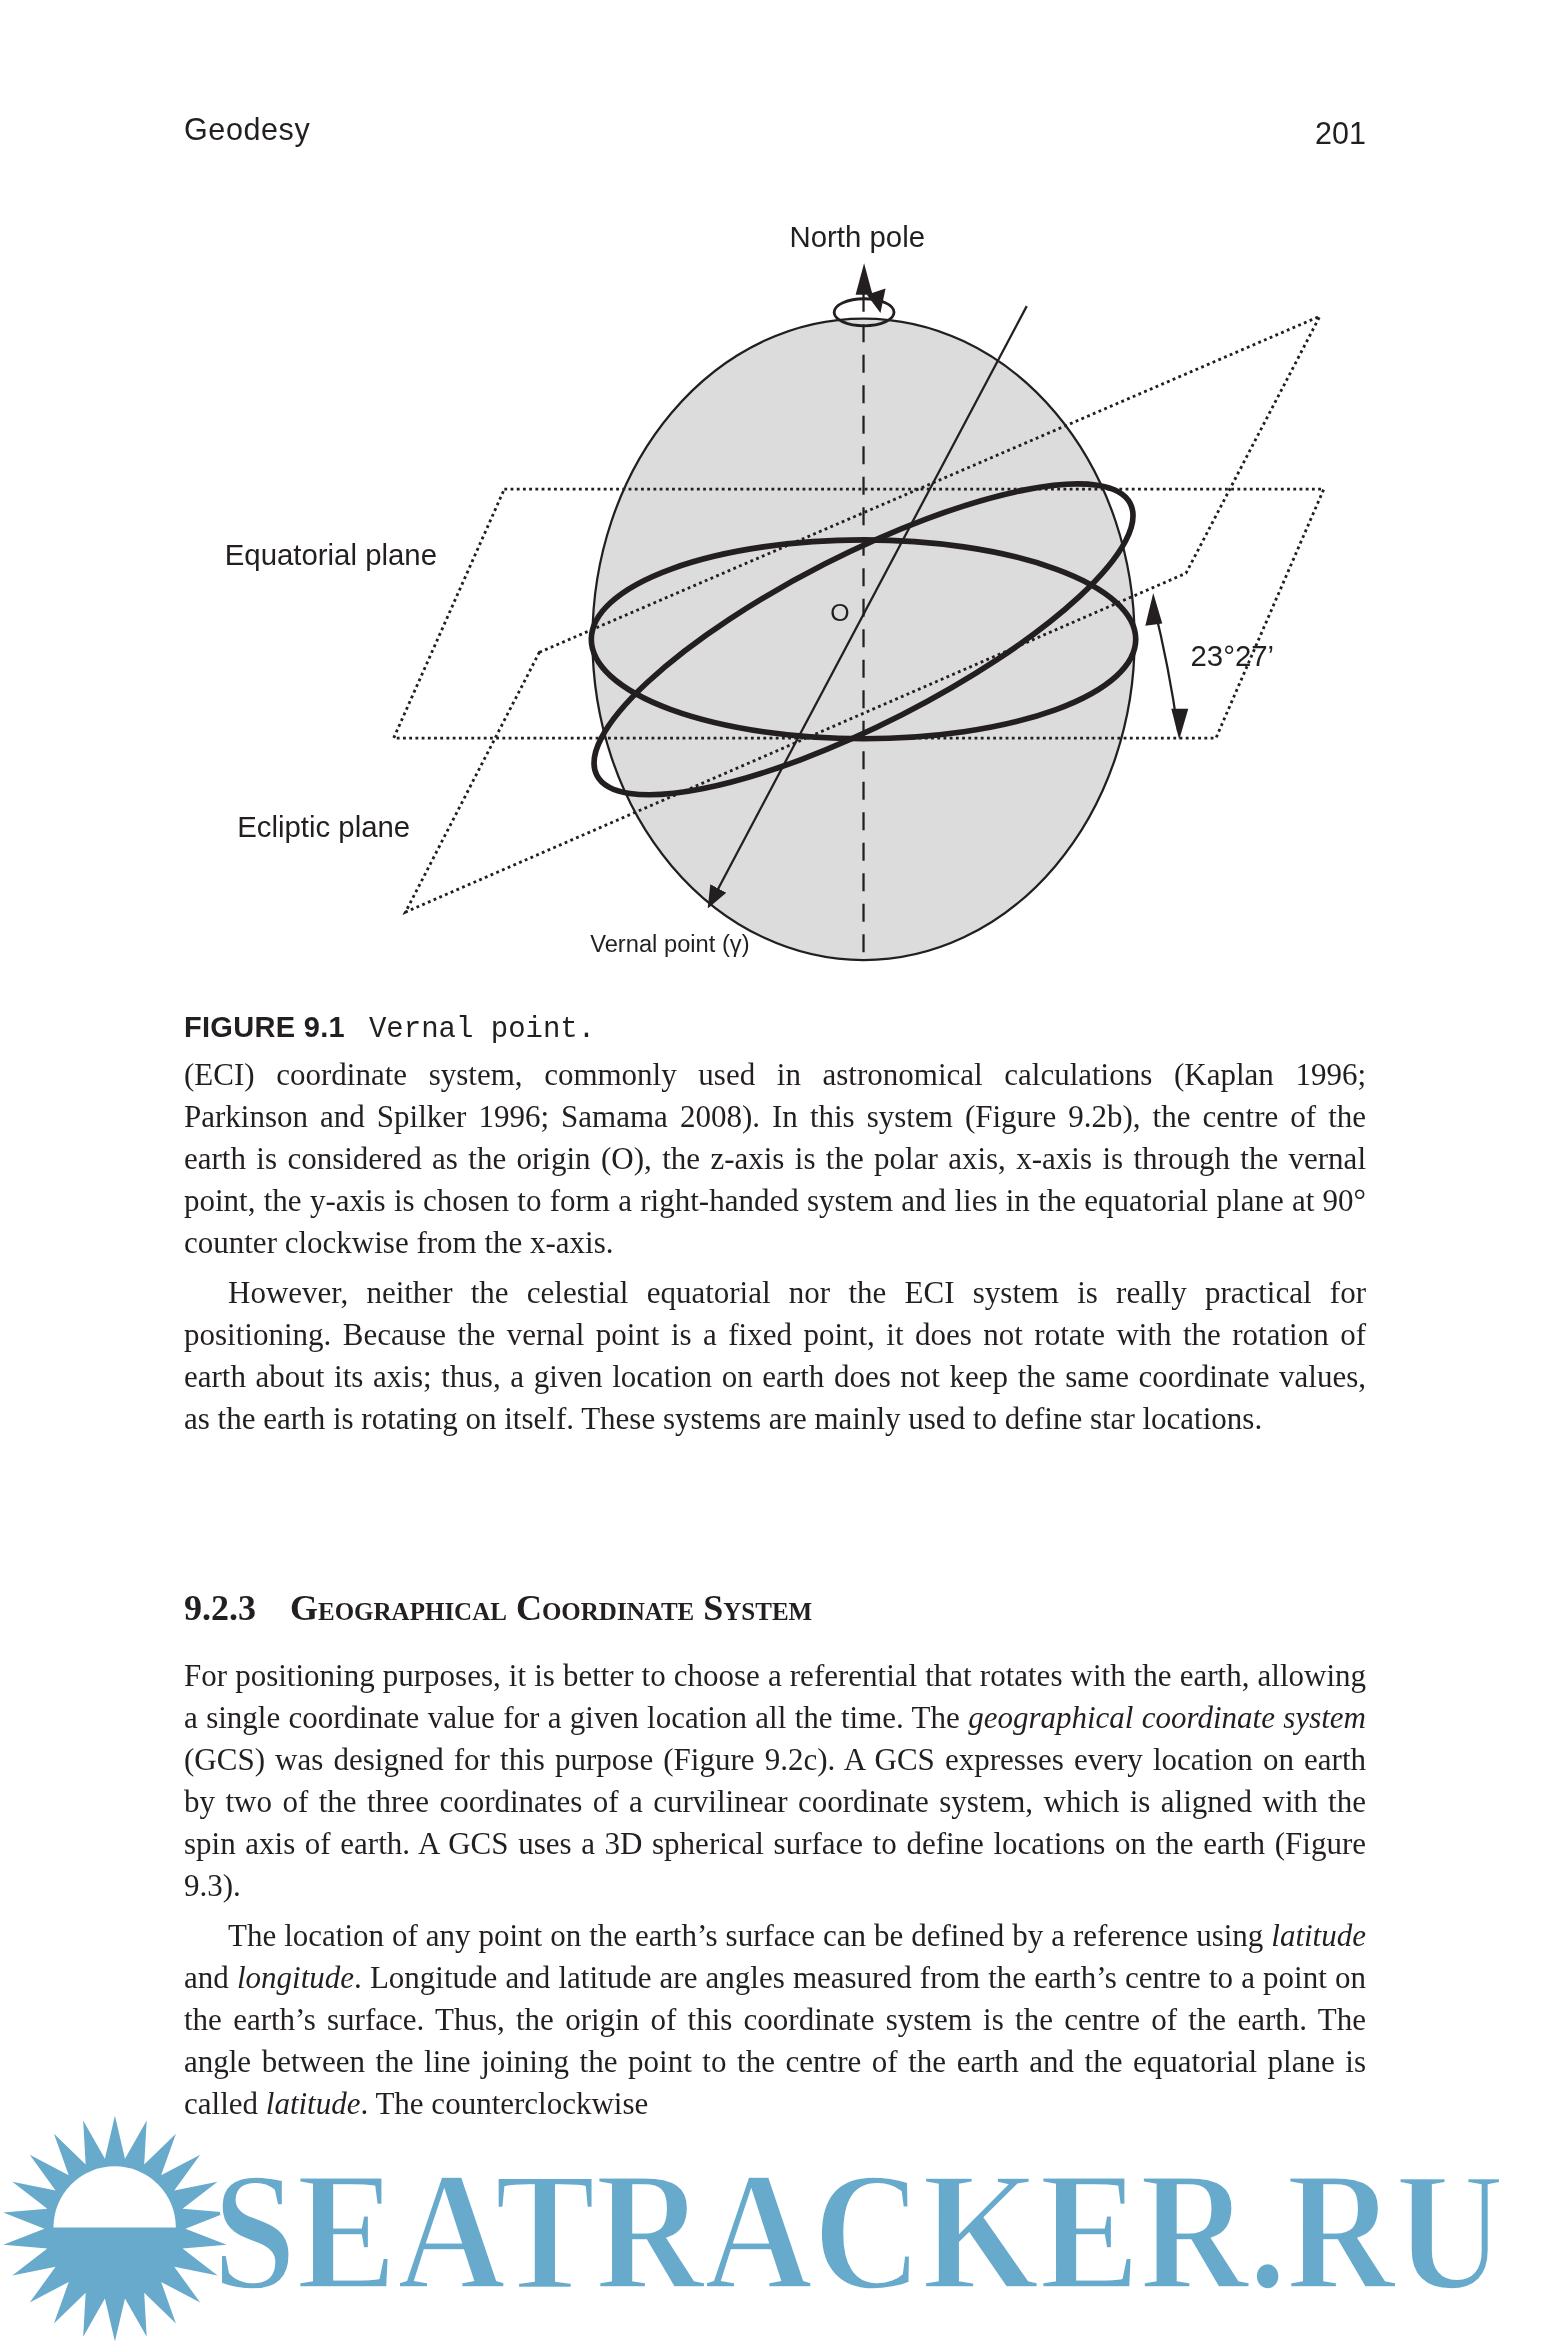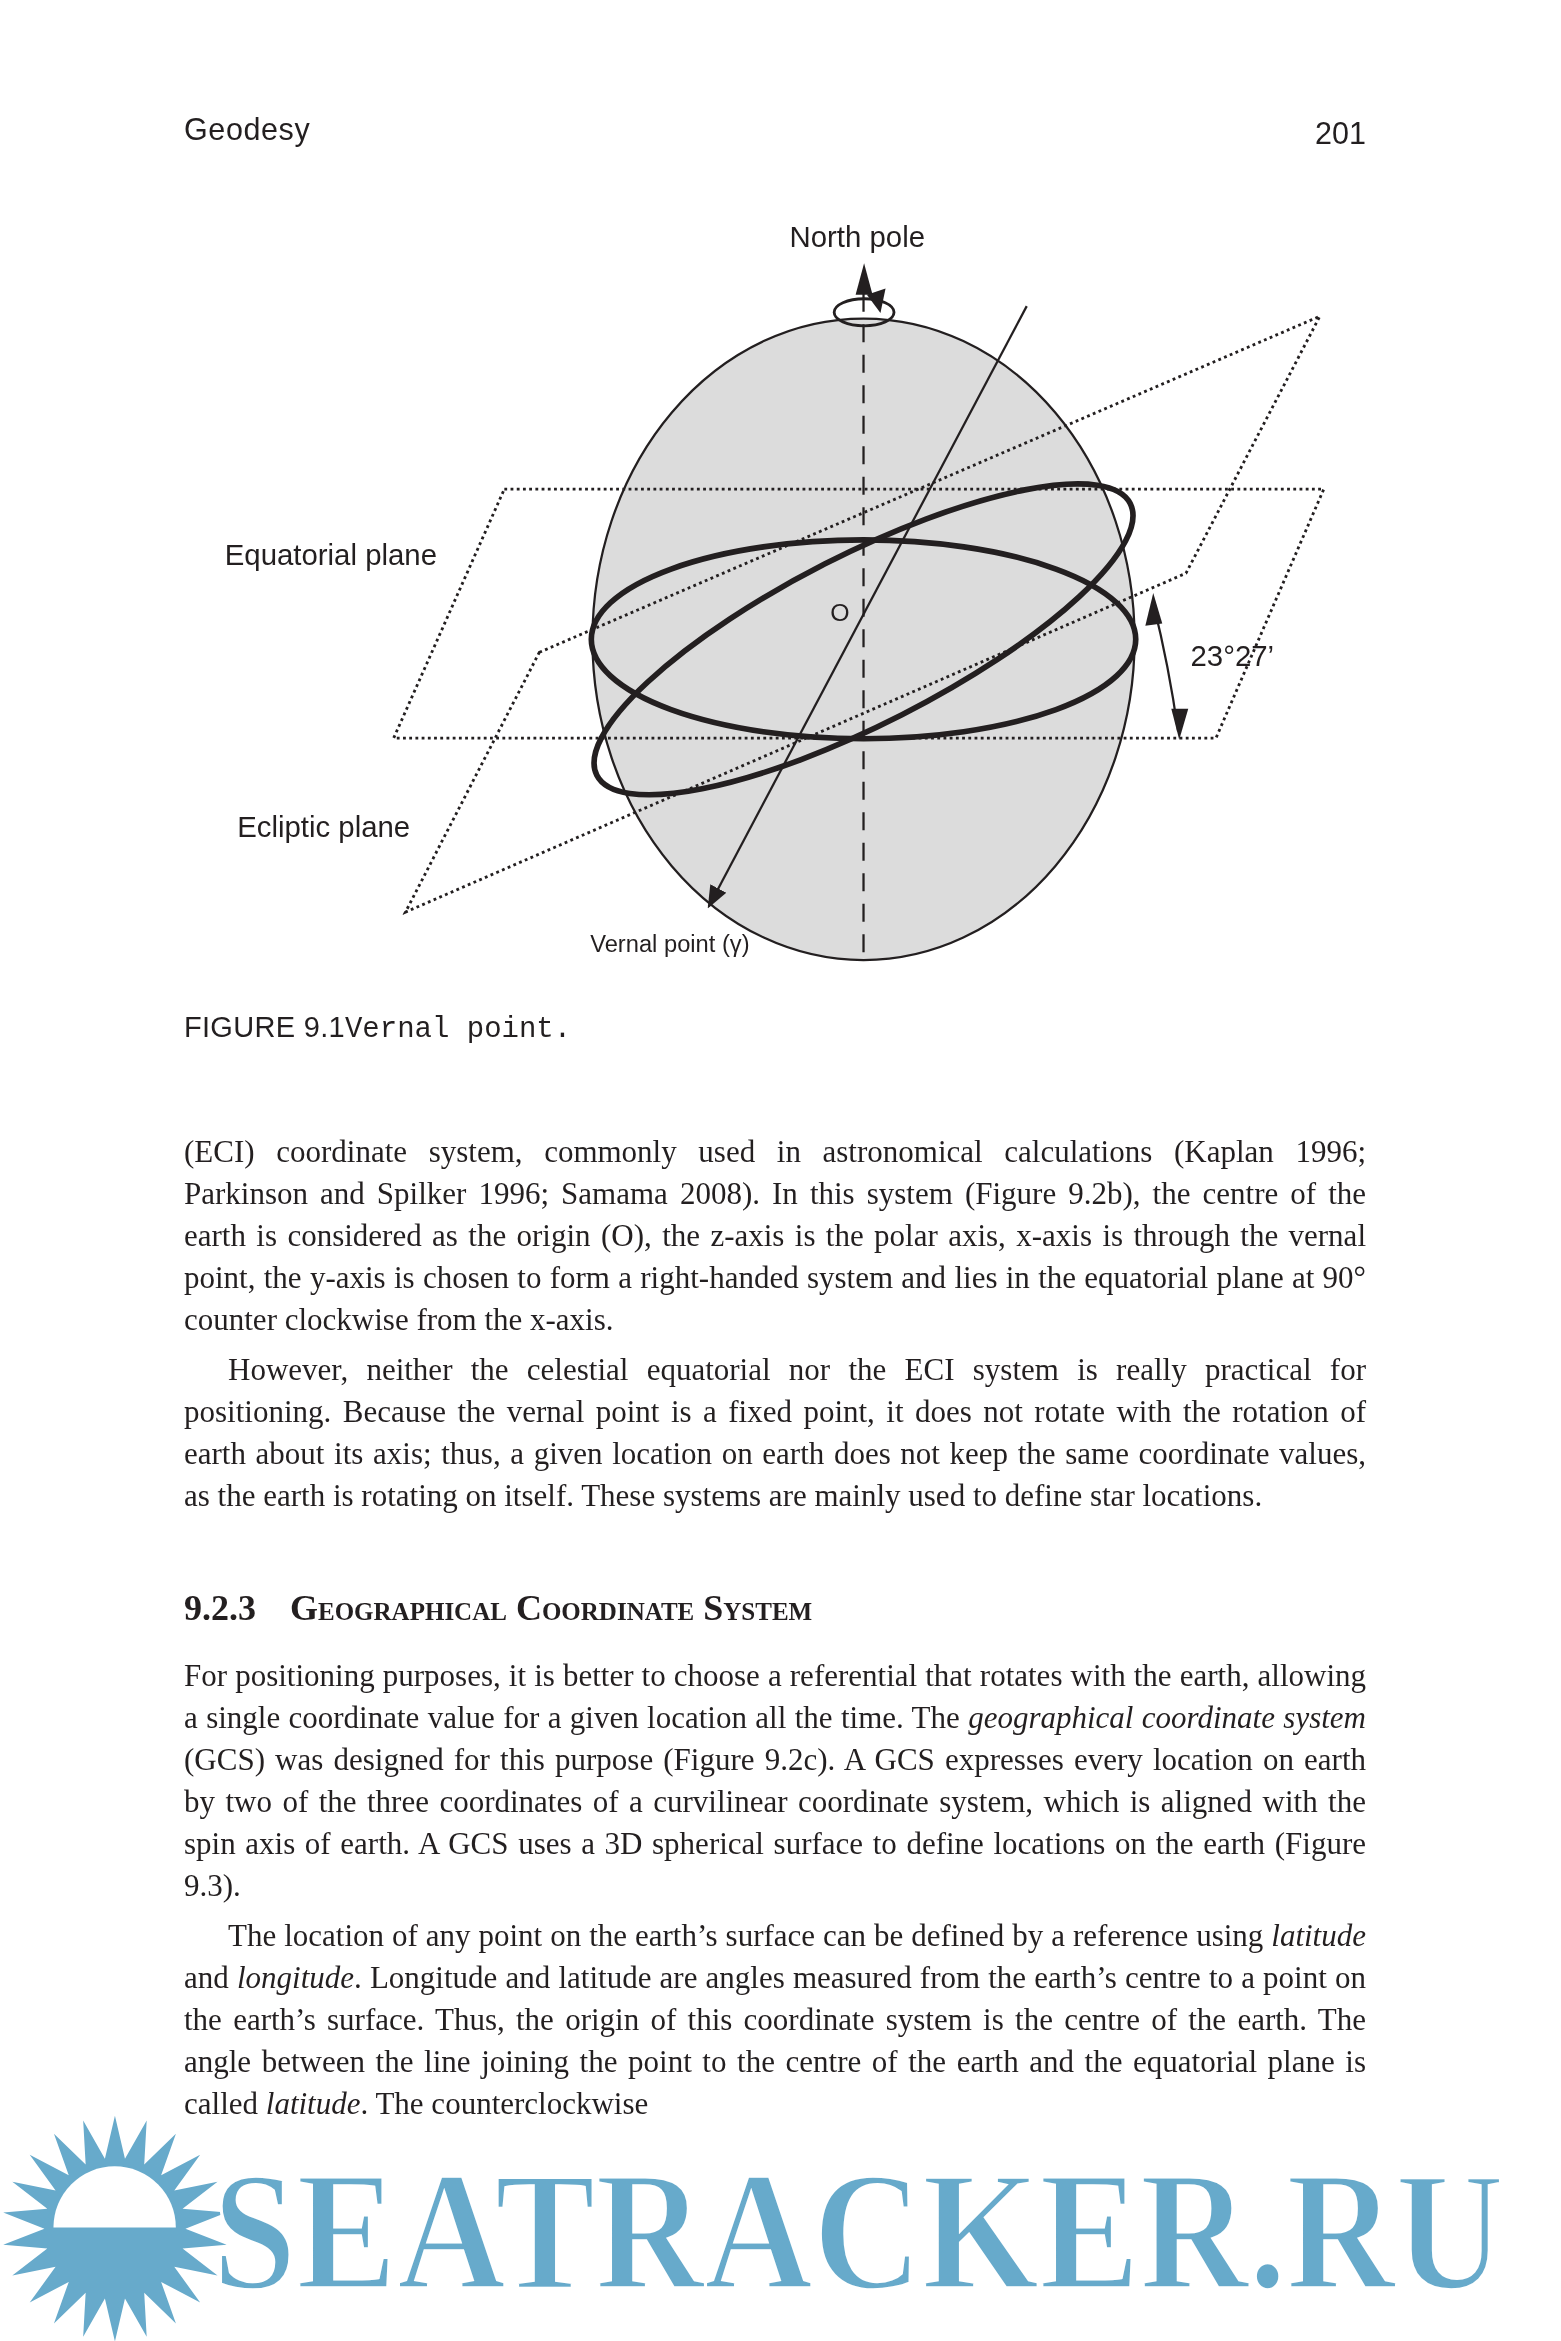--- a/index.html
+++ b/index.html
@@ -3,21 +3,21 @@
 <meta charset="utf-8">
 <style>
   html, body { margin: 0; padding: 0; background: #ffffff; }
   body { width: 1561px; height: 2342px; position: relative; overflow: hidden; color: #231f20; }
   .abs { position: absolute; }
   .header-left { left: 184px; top: 112px; font-family: "Liberation Sans", sans-serif; font-size: 30.5px; letter-spacing: 0.6px; color: #231f20; }
   .header-right { right: 195px; top: 116px; font-family: "Liberation Sans", sans-serif; font-size: 30.5px; font-weight: normal; color: #231f20; }
   #figure { left: 0; top: 0; width: 1561px; height: 994px; }
   .fig-label { font-family: "Liberation Sans", sans-serif; fill: #231f20; }
   .caption { left: 184px; top: 1011px; font-size: 29px; }
-  .caption .cap-num { font-family: "Liberation Sans", sans-serif; font-weight: normal; letter-spacing: 0.3px; }
+  .caption .cap-num { font-family: "Liberation Sans", sans-serif; font-weight: bold; letter-spacing: 0.3px; margin-right: 24px; }
   .caption .cap-text { font-family: Liberation Mono, monospace; }
   .body-text { left: 184px; width: 1182px; font-family: "Liberation Serif", serif; font-size: 31px; line-height: 42px; text-align: justify; color: #231f20; }
   .body-text p { margin: 0; }
   .body-text p.indent { text-indent: 44px; margin-top: 8px; }
   .section-heading { left: 184px; top: 1587px; font-family: "Liberation Serif", serif; font-size: 36px; font-weight: bold; color: #231f20; }
   .section-heading .sec-num { margin-right: 34px; }
   .section-heading .sec-title { font-variant: small-caps; }
   #watermark { left: 0; top: 2113px; width: 1561px; height: 229px; }
 </style>
 </head>
@@ -62,21 +62,21 @@
   <text class="fig-label" x="420" y="1482" font-size="52">Ecliptic plane</text>
   <text class="fig-label" x="1470" y="1100" font-size="44">O</text>
   <text class="fig-label" x="2108" y="1180" font-size="52">23°27’</text>
   <text class="fig-label" x="1045" y="1685" font-size="42">Vernal point (γ)</text>
 </svg>
 
 <div class="abs caption">
   <span class="cap-num">FIGURE 9.1</span><span class="cap-text">Vernal point.</span>
 </div>
 
-<div class="abs body-text" style="top:1131px;">
+<div class="abs body-text" style="top:1054px;">
   <p>(ECI) coordinate system, commonly used in astronomical calculations (Kaplan 1996; Parkinson and Spilker 1996; Samama 2008). In this system (Figure 9.2b), the centre of the earth is considered as the origin (O), the z-axis is the polar axis, x-axis is through the vernal point, the y-axis is chosen to form a right-handed system and lies in the equatorial plane at 90° counter clockwise from the x-axis.</p>
   <p class="indent">However, neither the celestial equatorial nor the ECI system is really practical for positioning. Because the vernal point is a fixed point, it does not rotate with the rotation of earth about its axis; thus, a given location on earth does not keep the same coordinate values, as the earth is rotating on itself. These systems are mainly used to define star locations.</p>
 </div>
 
 <div class="abs section-heading">
   <span class="sec-num">9.2.3</span><span class="sec-title">Geographical Coordinate System</span>
 </div>
 
 <div class="abs body-text" style="top:1655px;">
   <p><span>For positioning purposes, it is better to choose a referential that rotates with the earth, allowing a single coordinate value for a given location all the time. The </span><em>geographical coordinate system</em><span> (GCS) was designed for this purpose (Figure 9.2c). A GCS expresses every location on earth by two of the three coordinates of a curvilinear coordinate system, which is aligned with the spin axis of earth. A GCS uses a 3D spherical surface to define locations on the earth (Figure 9.3).</span></p>

